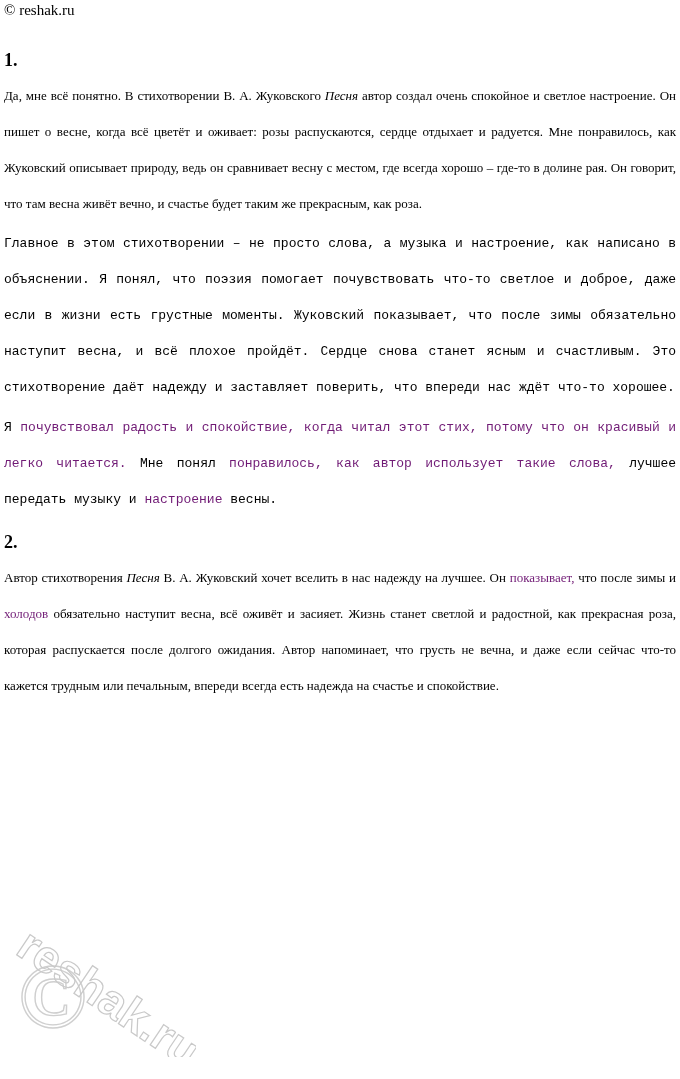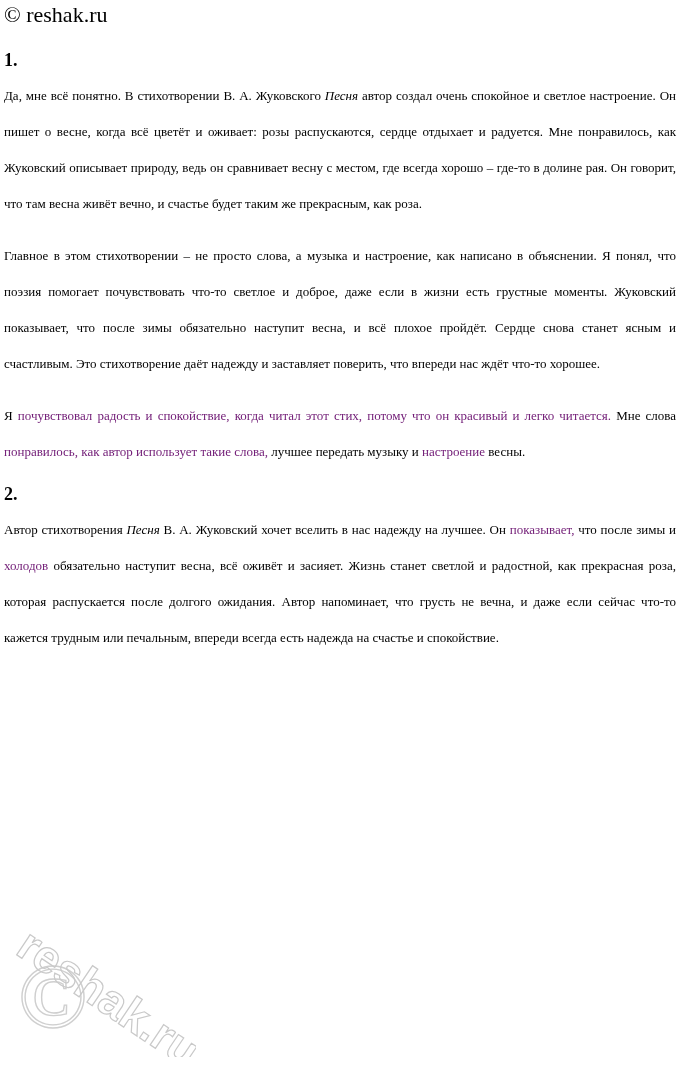--- a/index.html
+++ b/index.html
@@ -35,21 +35,21 @@
   }
 
   .page-header .title {
     font-size: 19px;
     font-weight: bold;
     letter-spacing: -0.1px;
     white-space: nowrap;
   }
 
   .page-header .copyright {
-    font-size: 22px;
+    font-size: 15px;
     font-weight: normal;
     white-space: nowrap;
     padding-right: 2px;
   }
 
   
   .content {
     position: relative;
     z-index: 2;
     padding-top: 14px;
@@ -70,21 +70,22 @@
     margin: 0;
     font-size: 13px;
     line-height: 36px;
     text-align: justify;
     text-justify: inter-word;
     -webkit-hyphens: none;
     hyphens: none;
   }
 
   p.para.gap {
-    margin-top: 16px;
+    margin-top: 4px;
+    font-family: Liberation Mono, monospace;
   }
 
   
   p.para .it {
     font-style: italic;
   }
 
   
   .faded {
     color: #701a75;
@@ -147,21 +148,21 @@
 
       <p class="para">
         <span>Да, мне всё понятно. В стихотворении В. А. Жуковского </span><span class="it">Песня</span><span> автор создал очень спокойное и светлое настроение. Он пишет о весне, когда всё цветёт и оживает: розы распускаются, сердце отдыхает и радуется. Мне понравилось, как Жуковский описывает природу, ведь он сравнивает весну с местом, где всегда хорошо – где-то в долине рая. Он говорит, что там весна живёт вечно, и счастье будет таким же прекрасным, как роза.</span>
       </p>
 
       <p class="para gap">
         <span>Главное в этом стихотворении – не просто слова, а музыка и настроение, как написано в объяснении. Я понял, что поэзия помогает почувствовать что-то светлое и доброе, даже если в жизни есть грустные моменты. Жуковский показывает, что после зимы обязательно наступит весна, и всё плохое пройдёт. Сердце снова станет ясным и счастливым. Это стихотворение даёт надежду и заставляет поверить, что впереди нас ждёт что-то хорошее.</span>
       </p>
 
       <p class="para gap">
-        <span>Я </span><span class="faded">почувствовал радость и спокойствие, когда читал этот стих, потому что он красивый и легко читается.</span><span> Мне слова </span><span class="faded">понравилось, как автор использует такие слова,</span><span> лучшее передать музыку и </span><span class="faded">настроение</span><span> весны.</span>
+        <span>Я </span><span class="faded">почувствовал радость и спокойствие, когда читал этот стих, потому что он красивый и легко читается.</span><span> Мне понял </span><span class="faded">понравилось, как автор использует такие слова,</span><span> лучшее передать музыку и </span><span class="faded">настроение</span><span> весны.</span>
       </p>
     </div>
 
     <div>
       <p class="q-number second">2.</p>
 
       <p class="para">
         <span>Автор стихотворения </span><span class="it">Песня</span><span> В. А. Жуковский хочет вселить в нас надежду на лучшее. Он </span><span class="faded">показывает,</span><span> что после зимы и </span><span class="faded">холодов</span><span> обязательно наступит весна, всё оживёт и засияет. Жизнь станет светлой и радостной, как прекрасная роза, которая распускается после долгого ожидания. Автор напоминает, что грусть не вечна, и даже если сейчас что-то кажется трудным или печальным, впереди всегда есть надежда на счастье и спокойствие.</span>
       </p>
     </div>

